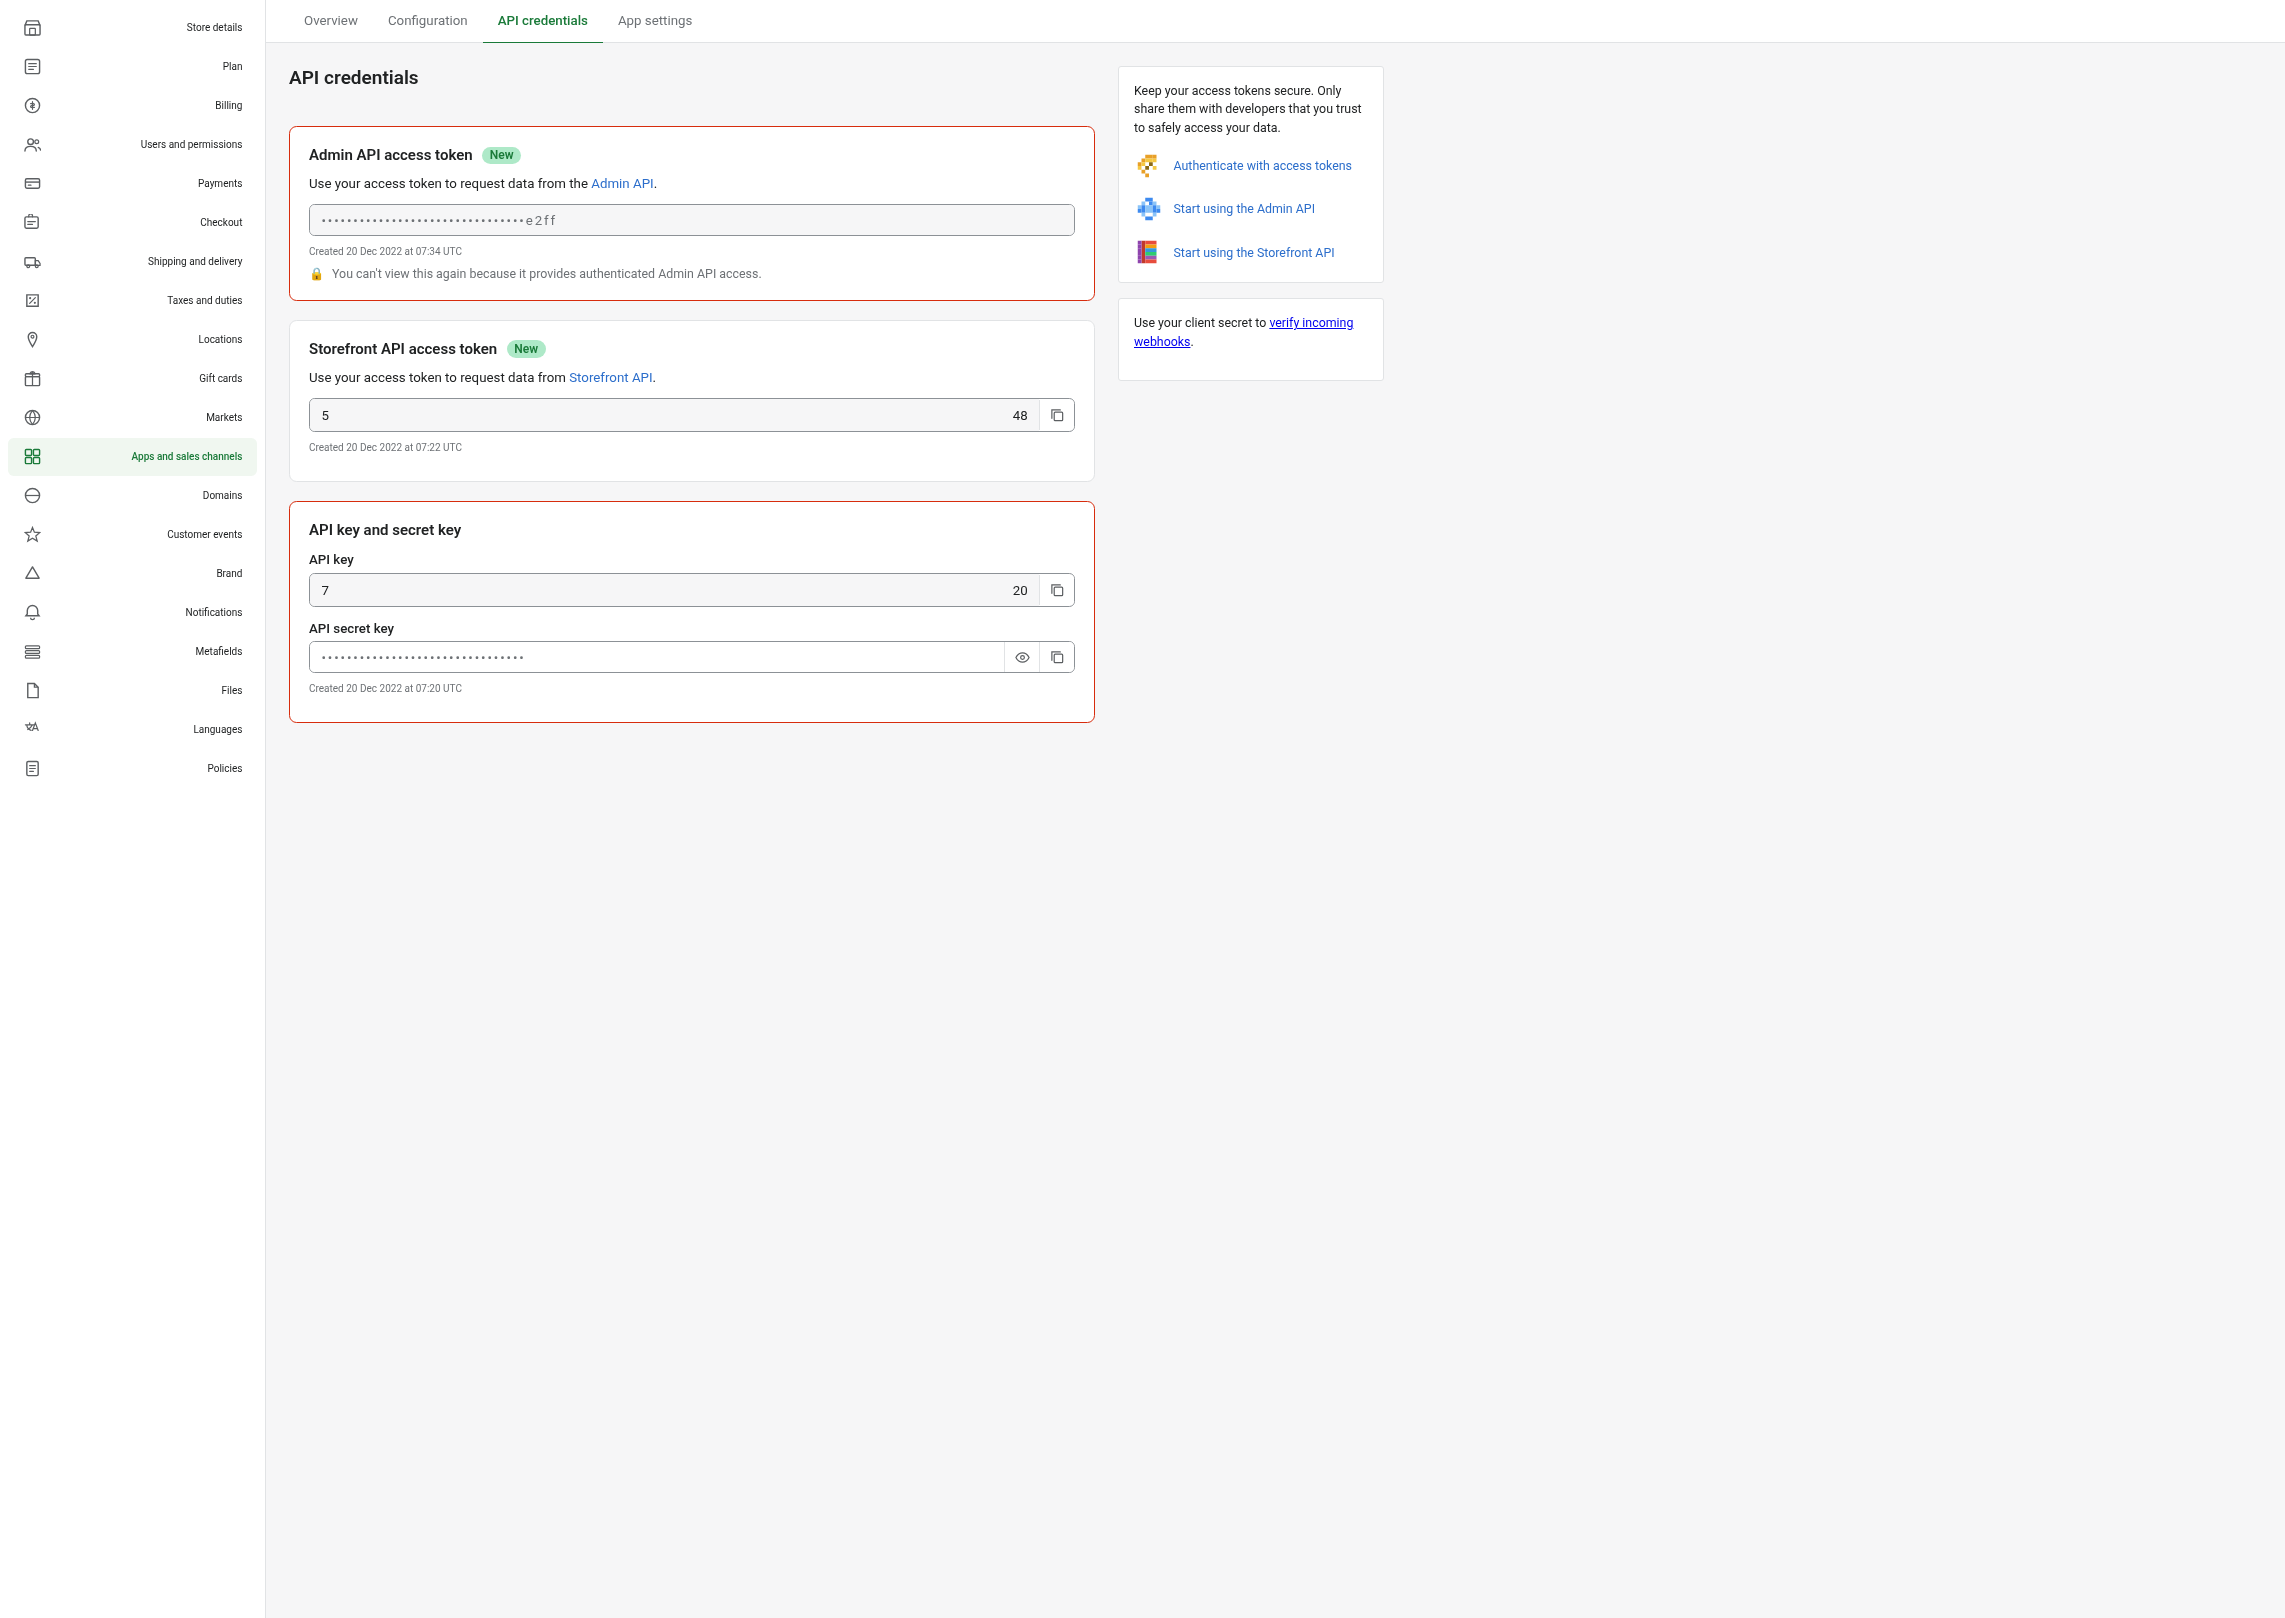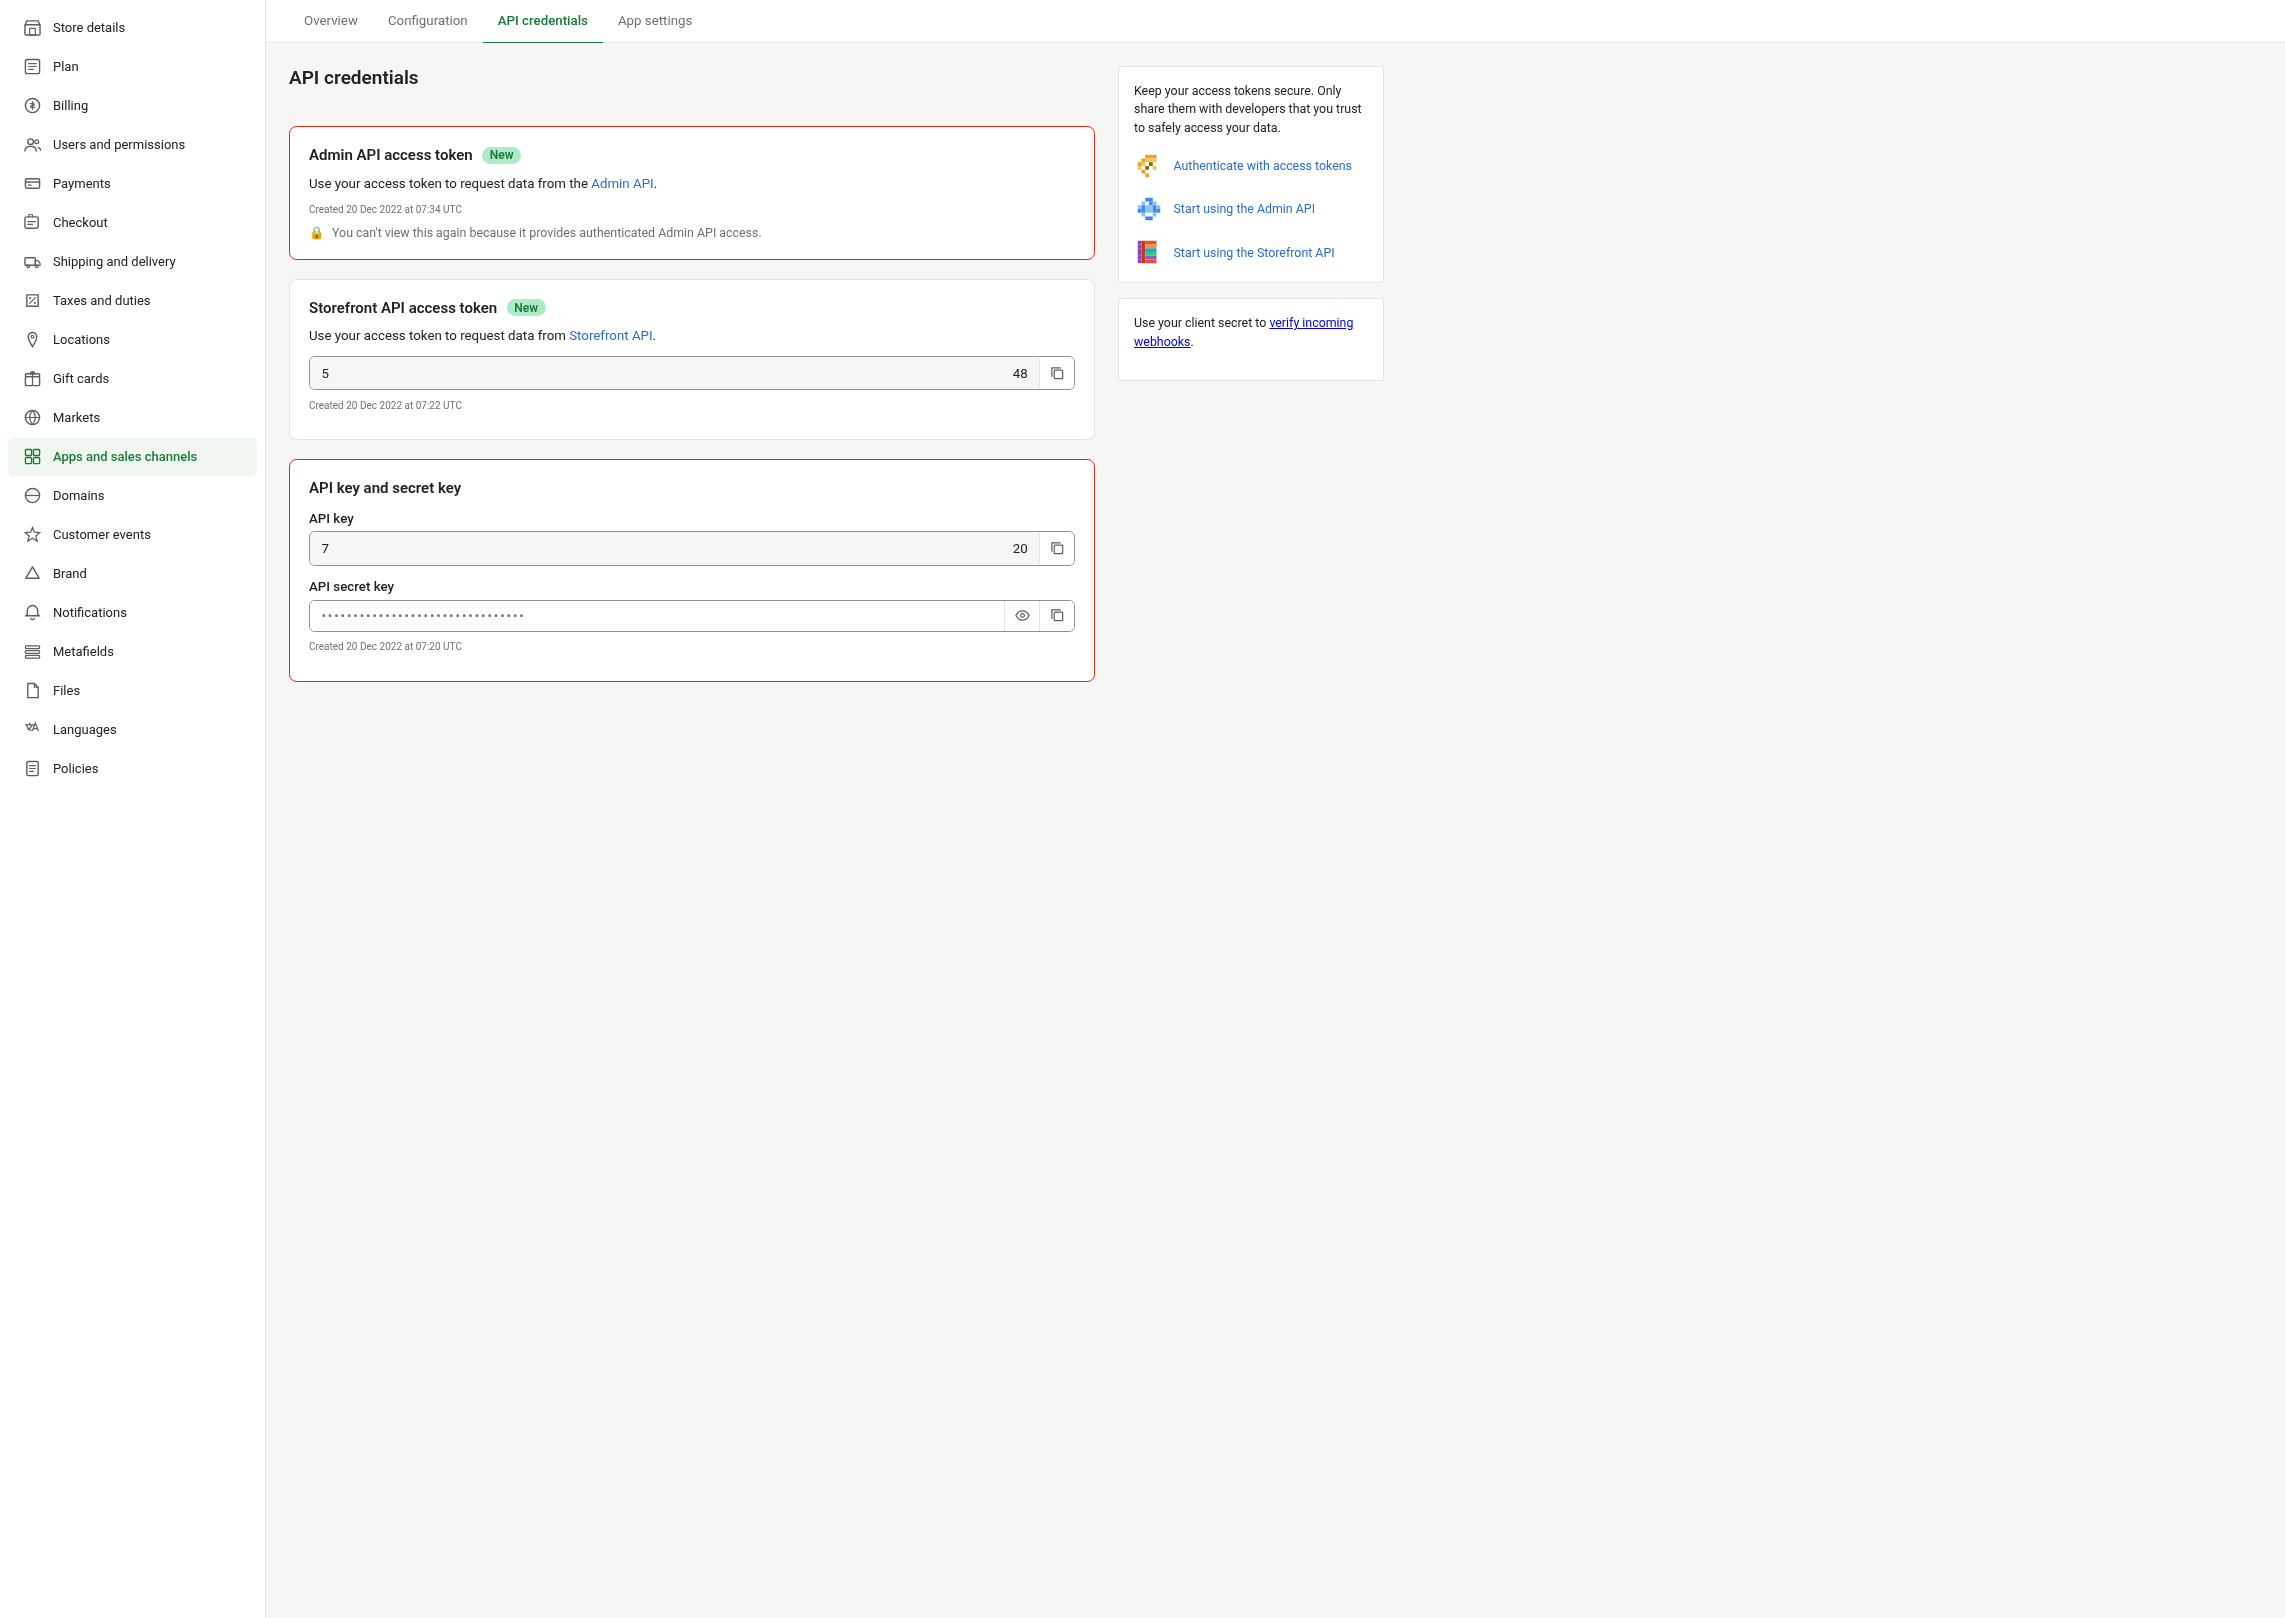--- a/index.html
+++ b/index.html
@@ -14,24 +14,25 @@
       overflow-y: auto;
       padding: 7.6px 0;
     }
     .sidebar-item {
       display: flex;
       align-items: center;
       gap: 11.4px;
       padding: 9.5px 15px;
       cursor: pointer;
       color: #202223;
-      font-size: 13px;
+      font-size: 10px;
       border-radius: 5.7px;
       margin: 1px 7.6px;
       text-decoration: none;
+      justify-content: space-between;
     }
     .sidebar-item.active { background: #f0f7f0; color: #1a7a39; font-weight: 500; }
     .sidebar-item .icon { width: 19px; height: 19px; display: flex; align-items: center; justify-content: center; flex-shrink: 0; color: #5c5f62; }
     .sidebar-item.active .icon { color: #1a7a39; }
 
     
     .main {
       flex: 1;
       overflow-y: auto;
       background: #f6f6f7;
@@ -427,20 +428,23 @@
       <h1 class="page-title">API credentials</h1>
 
       <div class="card red-border">
         <div class="card-title">
           <span>Admin API access token</span>
           <span class="badge-new">New</span>
         </div>
         <p class="card-description">
           <span>Use your access token to request data from the </span><a href="#">Admin API</a><span>.</span>
         </p>
+        <div class="token-field">
+          <div class="field-masked">••••••••••••••••••••••••••••••••e2ff</div>
+        </div>
         <p class="created-text">Created 20 Dec 2022 at 07:34 UTC</p>
         <div class="warning-text">
           <span>🔒</span>
           <span>You can't view this again because it provides authenticated Admin API access.</span>
         </div>
       </div>
 
       <div class="card">
         <div class="card-title">
           <span>Storefront API access token</span>

